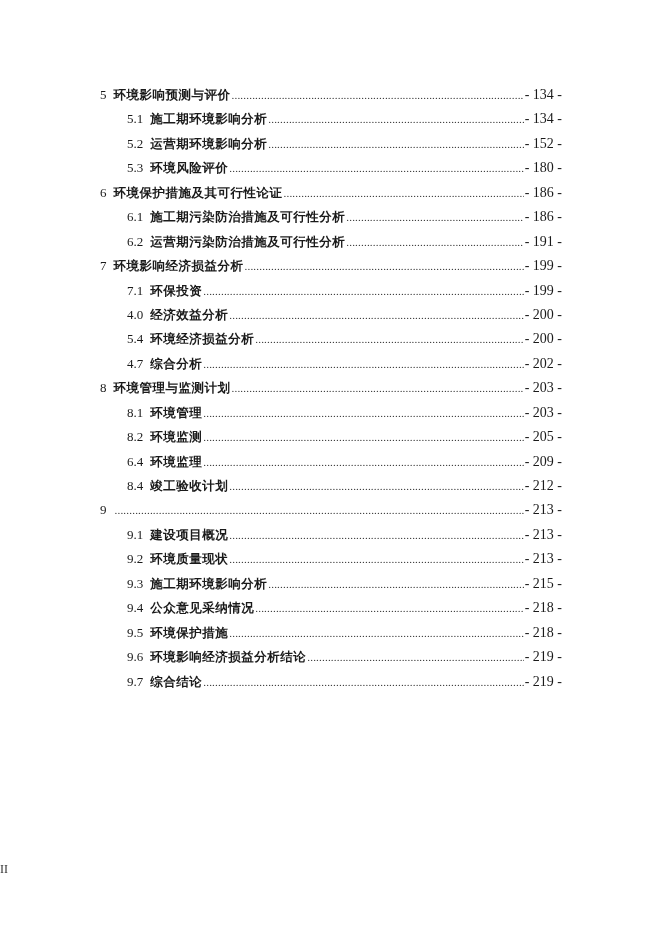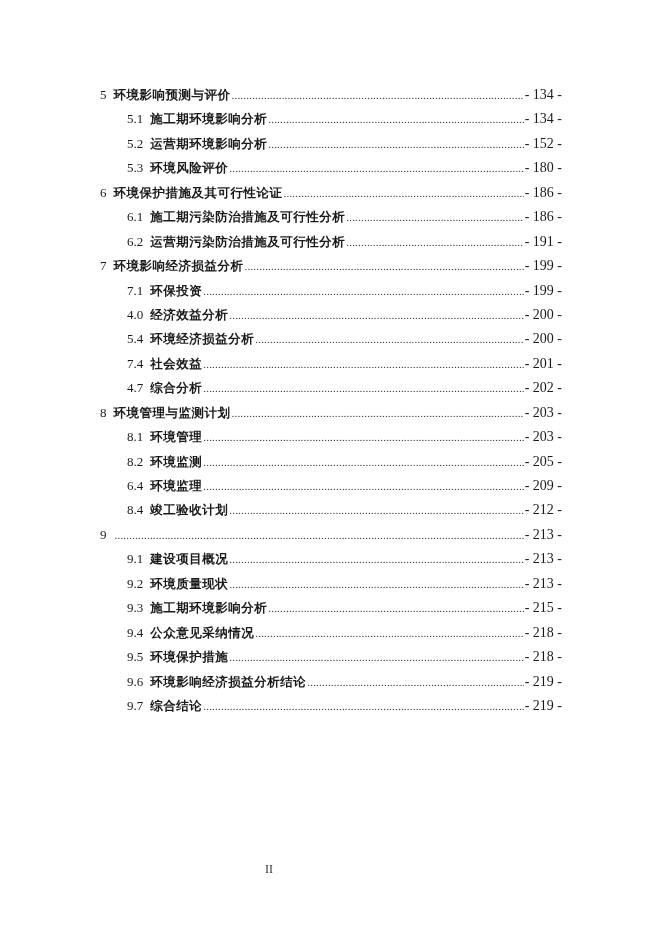--- a/index.html
+++ b/index.html
@@ -21,21 +21,21 @@
   .leader {
     flex: 1 1 auto; margin: 0 1px; overflow: hidden;
     font-family: "Liberation Serif", serif; font-size: 11px; letter-spacing: 0.2px;
     color: #333;
   }
   .leader::before {
     content: "........................................................................................................................................................................................................................................";
   }
   .page-no { flex: 0 0 auto; font-family: "Liberation Serif", serif; font-size: 14px; }
   .footer {
-    position: absolute; left: 0; width: 538px; top: 862px; text-align: center;
+    position: absolute; left: 0; width: 538px; top: 862px; 
     font-family: "Liberation Serif", serif; font-size: 12px; color: #333;
   }
 </style>
 </head>
 <body>
 
 <div class="page">
   <div class="toc" id="toc">
 
   <div class="row l1">
@@ -96,26 +96,20 @@
         <span class="num">4.0</span>
         <span class="title">经济效益分析</span>
         <span class="leader"></span>
         <span class="page-no">- 200 -</span>
       </div>
       <div class="row l2">
         <span class="num">5.4</span>
         <span class="title">环境经济损益分析</span>
         <span class="leader"></span>
         <span class="page-no">- 200 -</span>
-      </div>
-      <div class="row l2">
-        <span class="num">7.4</span>
-        <span class="title">社会效益</span>
-        <span class="leader"></span>
-        <span class="page-no">- 201 -</span>
       </div>
       <div class="row l2">
         <span class="num">4.7</span>
         <span class="title">综合分析</span>
         <span class="leader"></span>
         <span class="page-no">- 202 -</span>
       </div>
       <div class="row l1">
         <span class="num">8</span>
         <span class="title">环境管理与监测计划</span>

